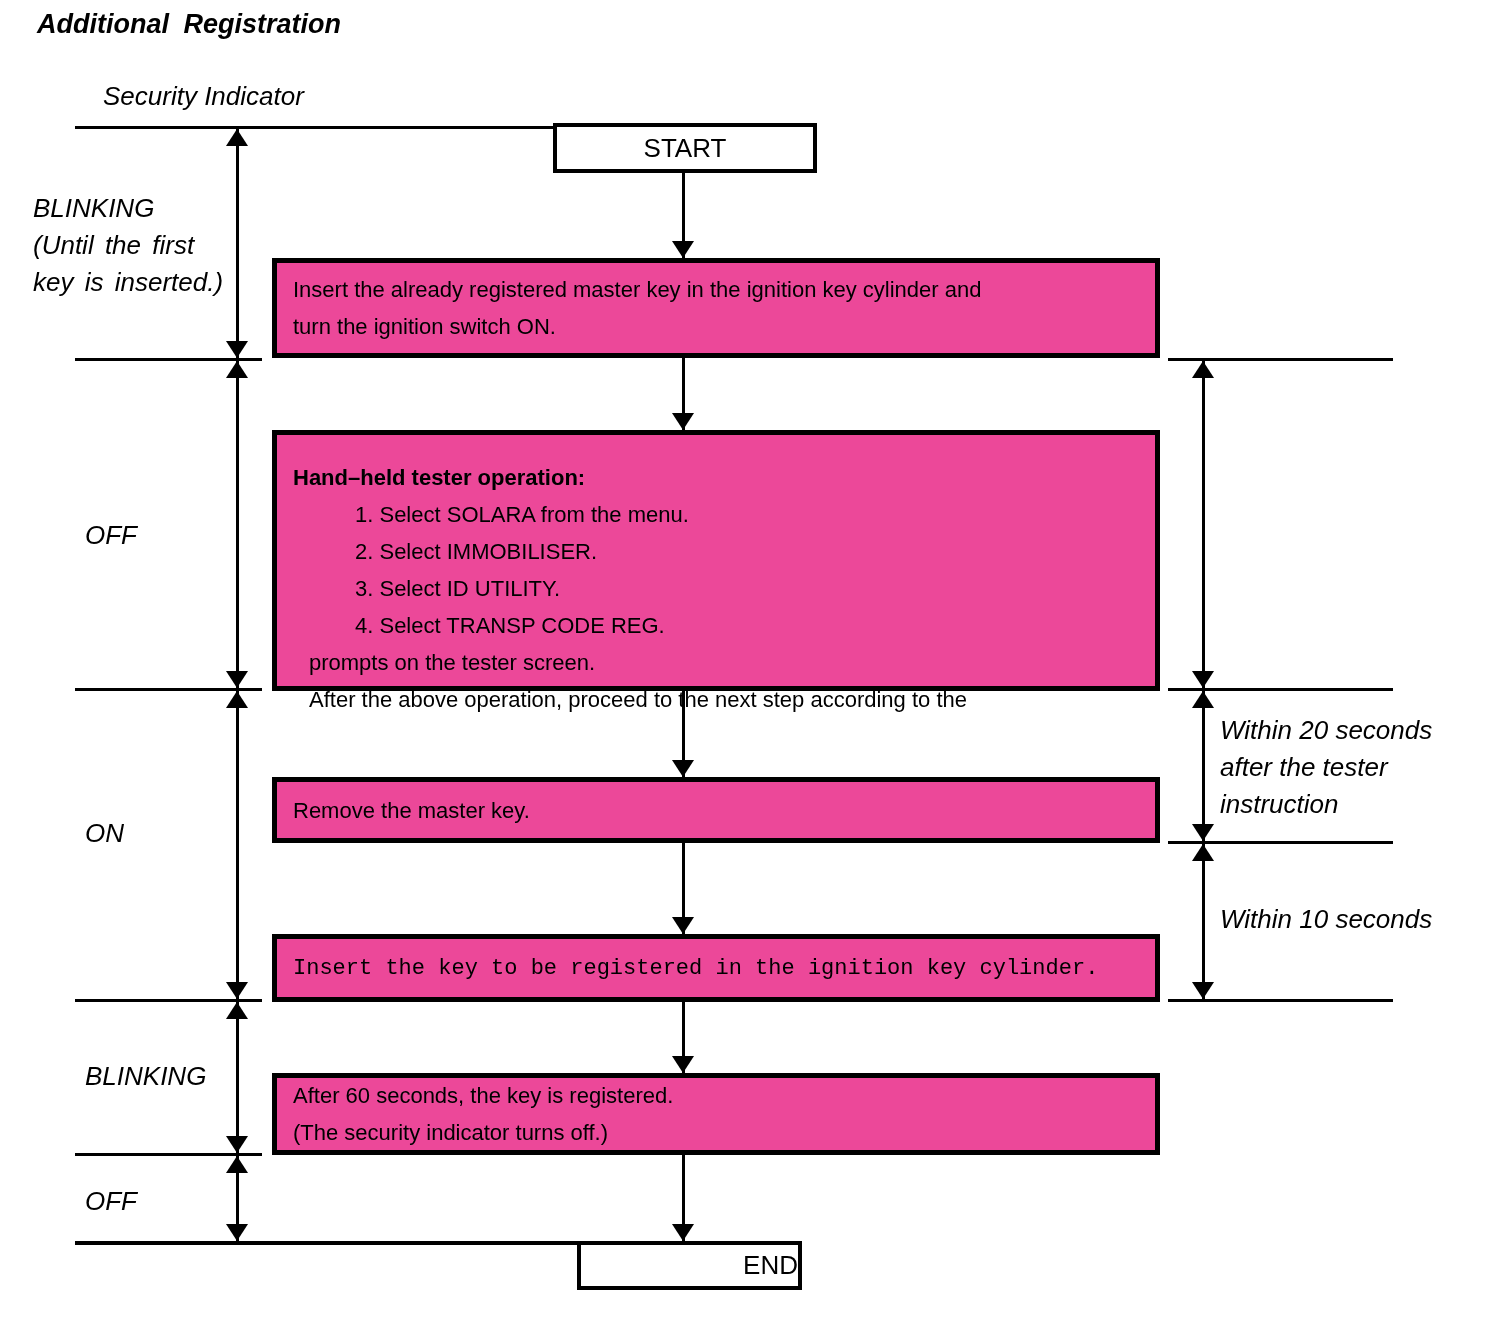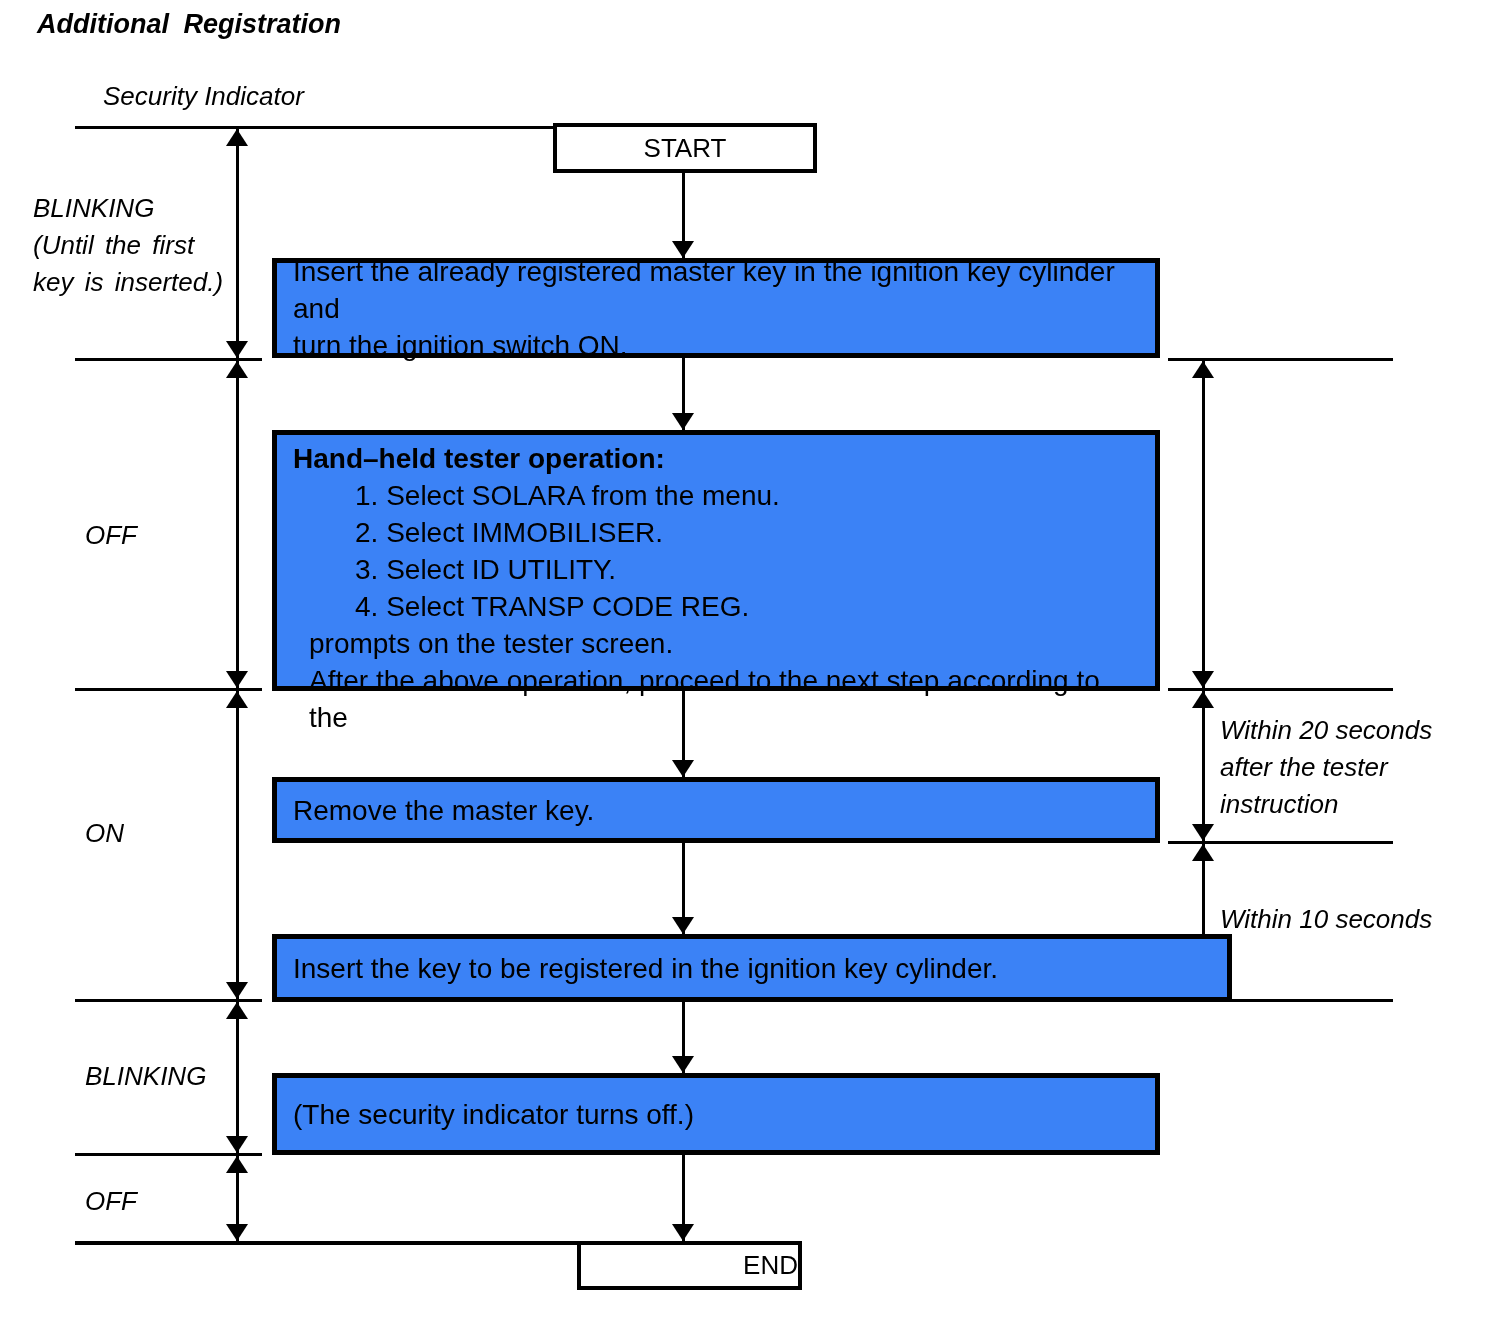--- a/index.html
+++ b/index.html
@@ -11,22 +11,22 @@
     color:#000;
     overflow:hidden;
   }
   .txt{position:absolute;font-size:26px;line-height:37px;white-space:nowrap;font-style:italic;}
   .bold{font-weight:bold;}
   
   .hline{position:absolute;background:#000;height:3px;}
   
   .pbox{
     position:absolute;box-sizing:border-box;
-    border:5px solid #000;background:#3b82f6;
-    font-size:28px;line-height:37px;
+    border:5px solid #000;background:#ec4899;
+    font-size:22px;line-height:37px;
   }
   .tbox{ 
     position:absolute;box-sizing:border-box;
     border:4px solid #000;background:#fff;
     font-size:26px;display:flex;align-items:center;justify-content:center;
   }
   .vcenter{display:flex;flex-direction:column;justify-content:center;padding:0 16px;}
   
   .arrow-v{position:absolute;width:22px;}
   .arrow-v .stem{position:absolute;left:50%;margin-left:-1.5px;top:0;bottom:0;width:3px;background:#000;}
@@ -144,39 +144,40 @@
 
   <div class="tbox" style="left:553px;top:123px;width:264px;height:50px;">
     <span>START</span>
   </div>
 
   <div class="pbox vcenter" style="left:272px;top:258px;width:888px;height:100px;">
     <div>Insert the already registered master key in the ignition key cylinder and</div>
     <div>turn the ignition switch ON.</div>
   </div>
 
-  <div class="pbox" style="left:272px;top:430px;width:888px;height:261px;padding:5px 16px;box-sizing:border-box;">
+  <div class="pbox" style="left:272px;top:430px;width:888px;height:261px;padding:24px 16px;box-sizing:border-box;">
     <div class="bold">Hand–held tester operation:</div>
     <div class="indent">1. Select SOLARA from the menu.</div>
     <div class="indent">2. Select IMMOBILISER.</div>
     <div class="indent">3. Select ID UTILITY.</div>
     <div class="indent">4. Select TRANSP CODE REG.</div>
     <div class="findent">prompts on the tester screen.</div>
     <div class="findent">After the above operation, proceed to the next step according to the</div>
   </div>
 
   <div class="pbox vcenter" style="left:272px;top:777px;width:888px;height:66px;">
     <div>Remove the master key.</div>
   </div>
 
-  <div class="pbox vcenter" style="left:272px;top:934px;width:960px;height:68px;">
+  <div class="pbox vcenter" style="left:272px;top:934px;width:888px;height:68px;font-family:Liberation Mono, monospace;">
     <div>Insert the key to be registered in the ignition key cylinder.</div>
   </div>
 
   <div class="pbox vcenter" style="left:272px;top:1073px;width:888px;height:82px;">
+    <div>After 60 seconds, the key is registered.</div>
     <div>(The security indicator turns off.)</div>
   </div>
 
   <div class="tbox" style="left:577px;top:1241px;width:225px;height:49px;justify-content:flex-end;">
     <span>END</span>
   </div>
 
 </div>
 
 </body></html>

